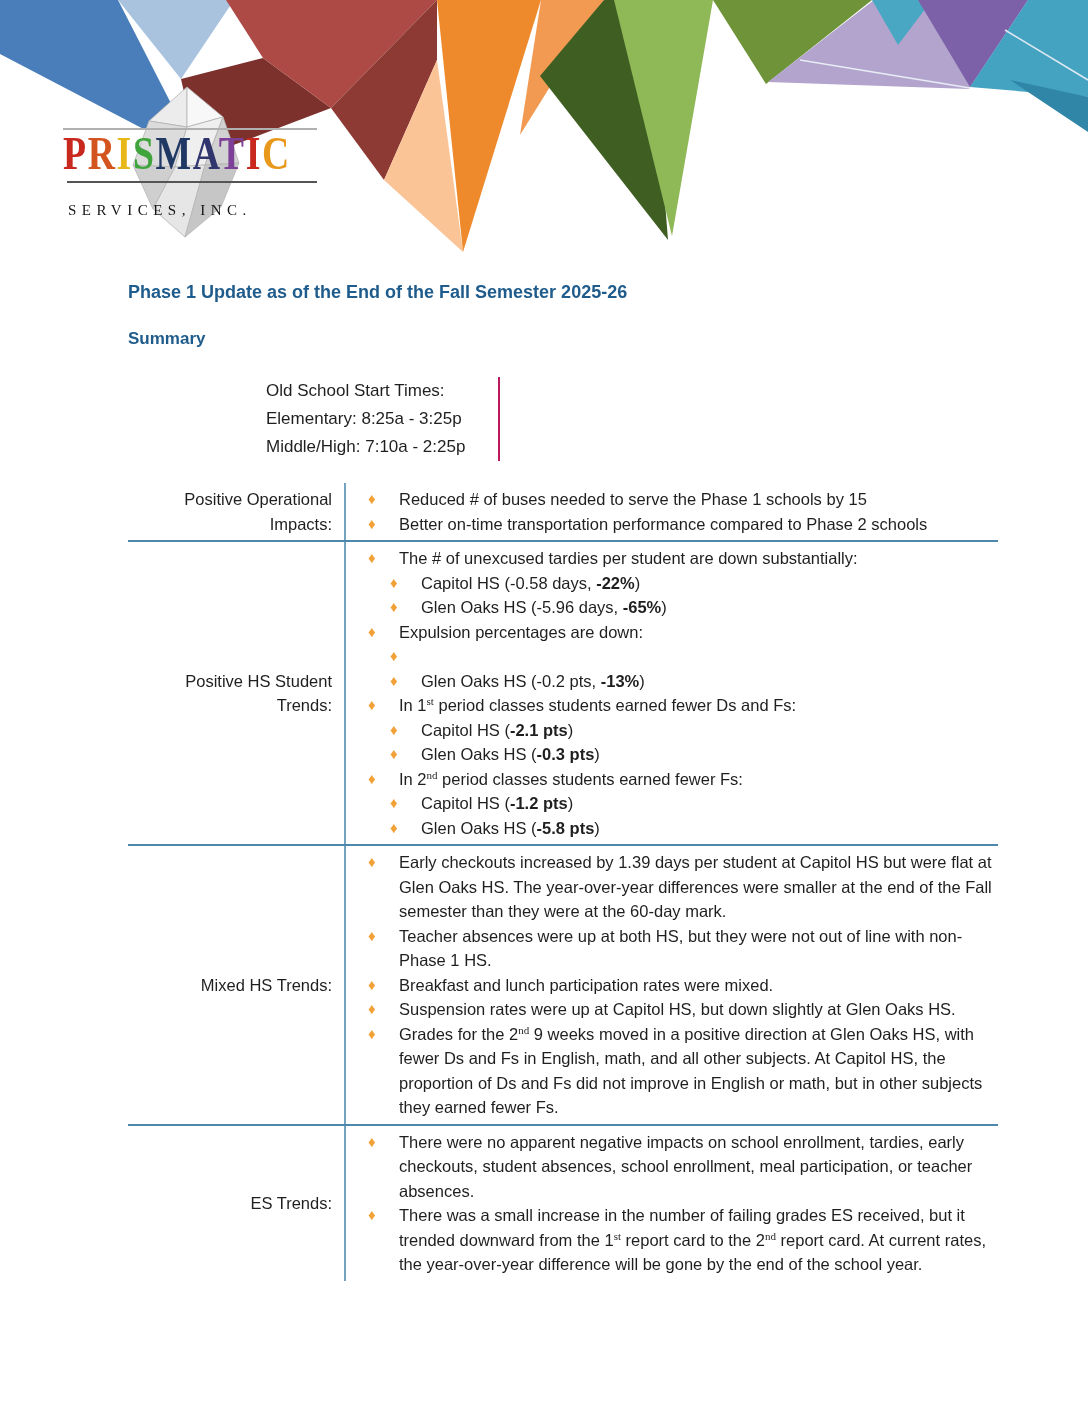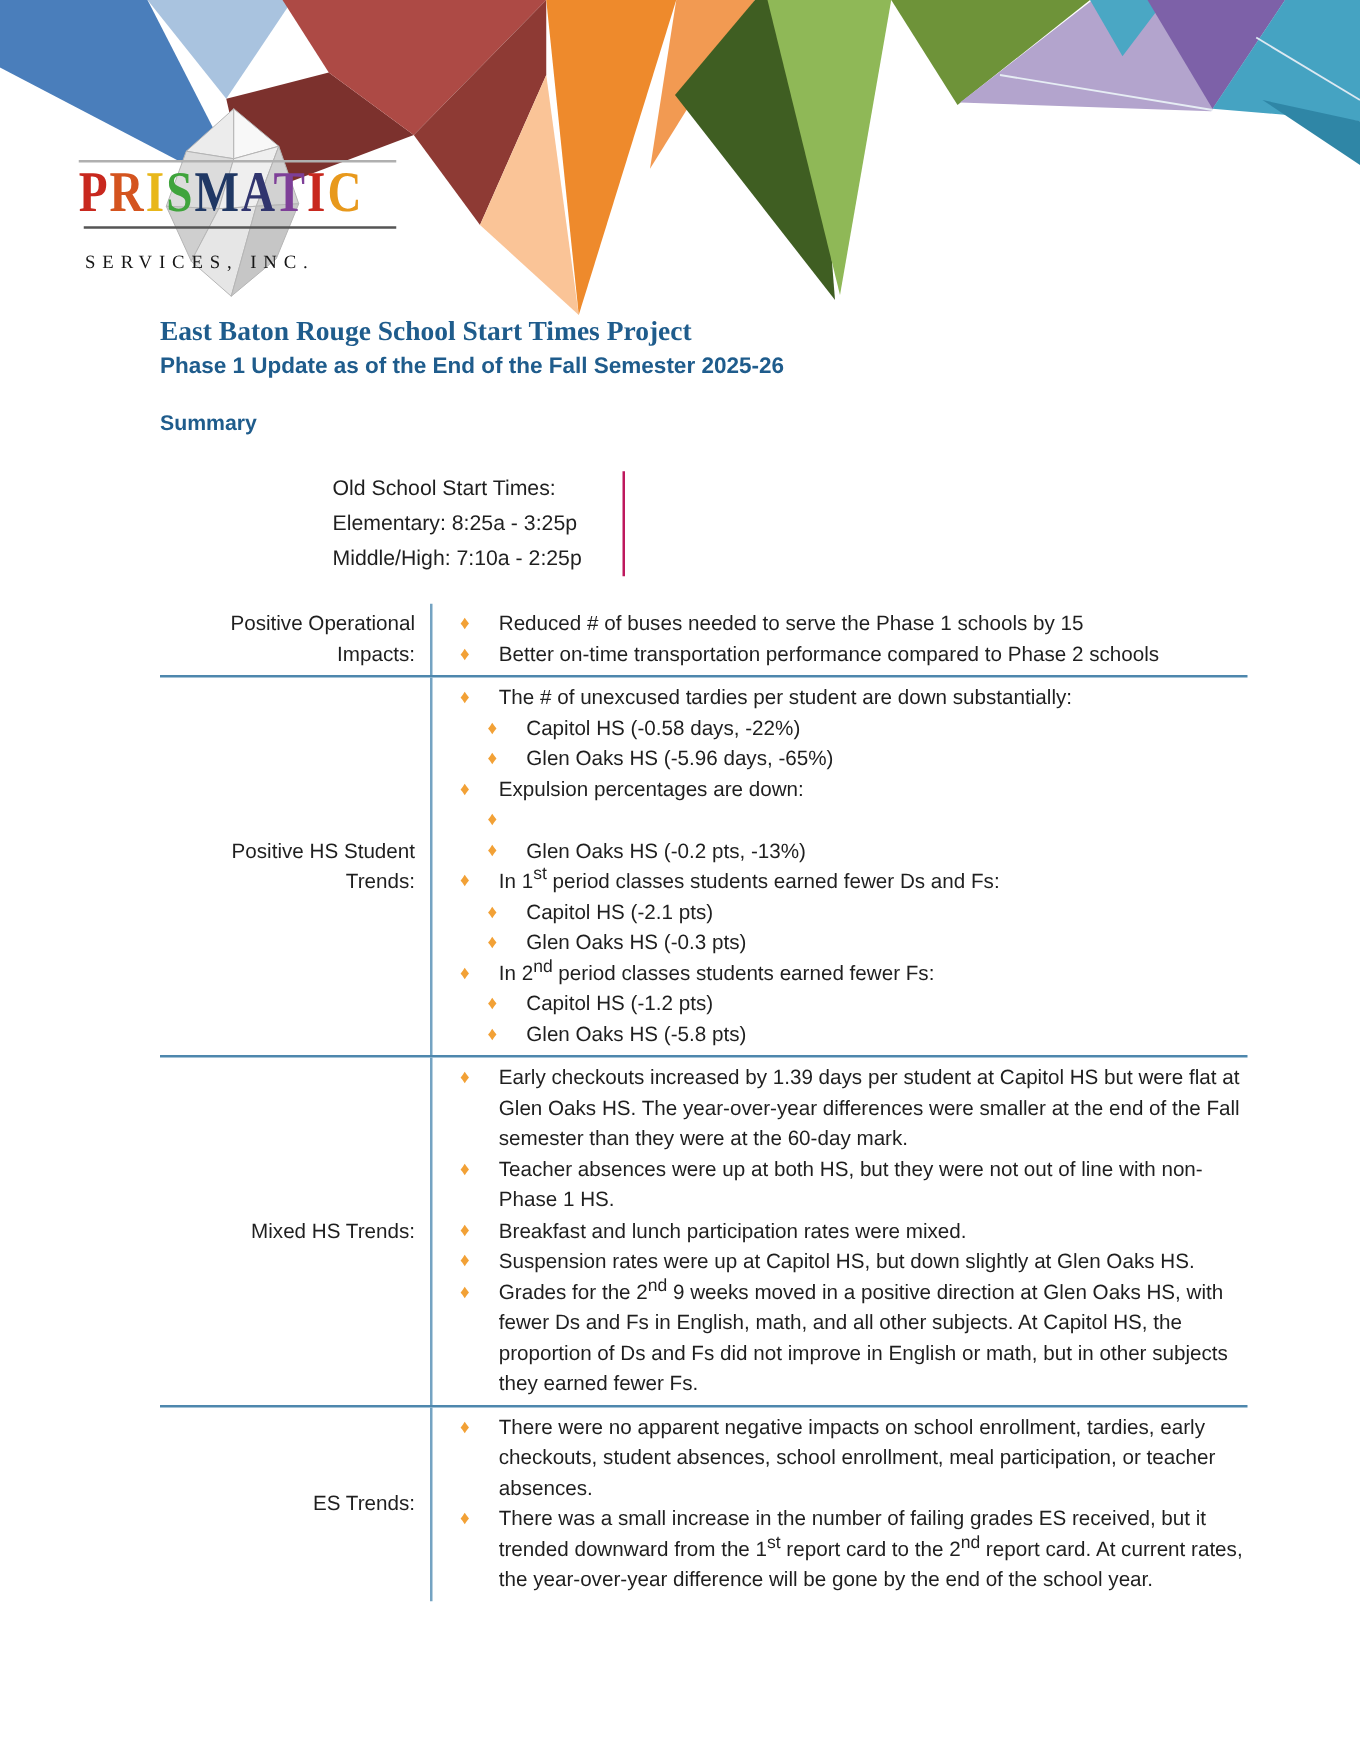--- a/index.html
+++ b/index.html
@@ -34,22 +34,22 @@
   .irow{display:flex;border-bottom:2px solid #4E87AD;}
   .irow.last{border-bottom:none;}
   .ilabel{width:216px;flex:0 0 216px;box-sizing:border-box;padding:3px 12px 3px 6px;
           display:flex;align-items:center;justify-content:flex-end;text-align:right;}
   .icontent{flex:1;border-left:2px solid #74A3C2;padding:4px 0;}
   .bullet{display:flex;}
   .b1{padding-left:22px;}
   .b2{padding-left:44px;}
   .dia{flex:0 0 31px;width:31px;font-size:15px;}
   .btext{flex:1;padding-right:2px;}
-  .btext b{font-weight:400;}
-  .sup{font-size:14px;vertical-align:super;line-height:0;}
+  .btext b{font-weight:700;}
+  .sup{font-size:11px;vertical-align:super;line-height:0;font-family:Liberation Serif, serif;}
 </style>
 </head>
 <body>
 
 <div class="page">
 
   <svg class="banner" id="banner" viewBox="0 0 1088 280" preserveAspectRatio="none">
       <polygon points="0,0 118,0 199,158 0,54" fill="#4A7EBB"></polygon>
       <polygon points="118,0 234,0 181,79" fill="#A9C3DF"></polygon>
       <polygon points="181,79 263,58 331,108 199,158" fill="#7C312D"></polygon>
@@ -80,21 +80,20 @@
         <polygon points="18,78 38,122 60,80" fill="#cfcfcf" stroke="#b5b5b5" stroke-width="0.8"></polygon>
         <polygon points="60,80 38,122 70,150 90,78" fill="#e6e6e6" stroke="#b5b5b5" stroke-width="0.8"></polygon>
         <polygon points="90,78 70,150 106,120 124,76" fill="#c6c6c6" stroke="#b5b5b5" stroke-width="0.8"></polygon>
       </svg>
     <div class="logo-rule rule1"></div>
     <div class="brand" id="brand"><span style="color: rgb(200, 40, 30);">P</span><span style="color: rgb(212, 84, 31);">R</span><span style="color: rgb(232, 183, 26);">I</span><span style="color: rgb(63, 164, 60);">S</span><span style="color: rgb(32, 56, 100);">M</span><span style="color: rgb(49, 53, 110);">A</span><span style="color: rgb(126, 63, 152);">T</span><span style="color: rgb(200, 40, 30);">I</span><span style="color: rgb(232, 153, 28);">C</span></div>
     <div class="logo-rule rule2"></div>
     <div class="brand-sub">SERVICES, INC.</div>
   </div>
 
-  <h1 class="title" style="color: rgb(31, 92, 140);">East Baton Rouge School Start Times Project</h1>
   <h2 class="subtitle" style="color: rgb(31, 92, 140);">Phase 1 Update as of the End of the Fall Semester 2025-26</h2>
   <h3 class="summary-heading" style="color: rgb(31, 92, 140);">Summary</h3>
 
   <div class="times">
     <div class="times-col times-old">
       <p>Old School Start Times:</p>
       <p>Elementary: 8:25a - 3:25p</p>
       <p>Middle/High: 7:10a - 2:25p</p>
     </div>
   </div>

